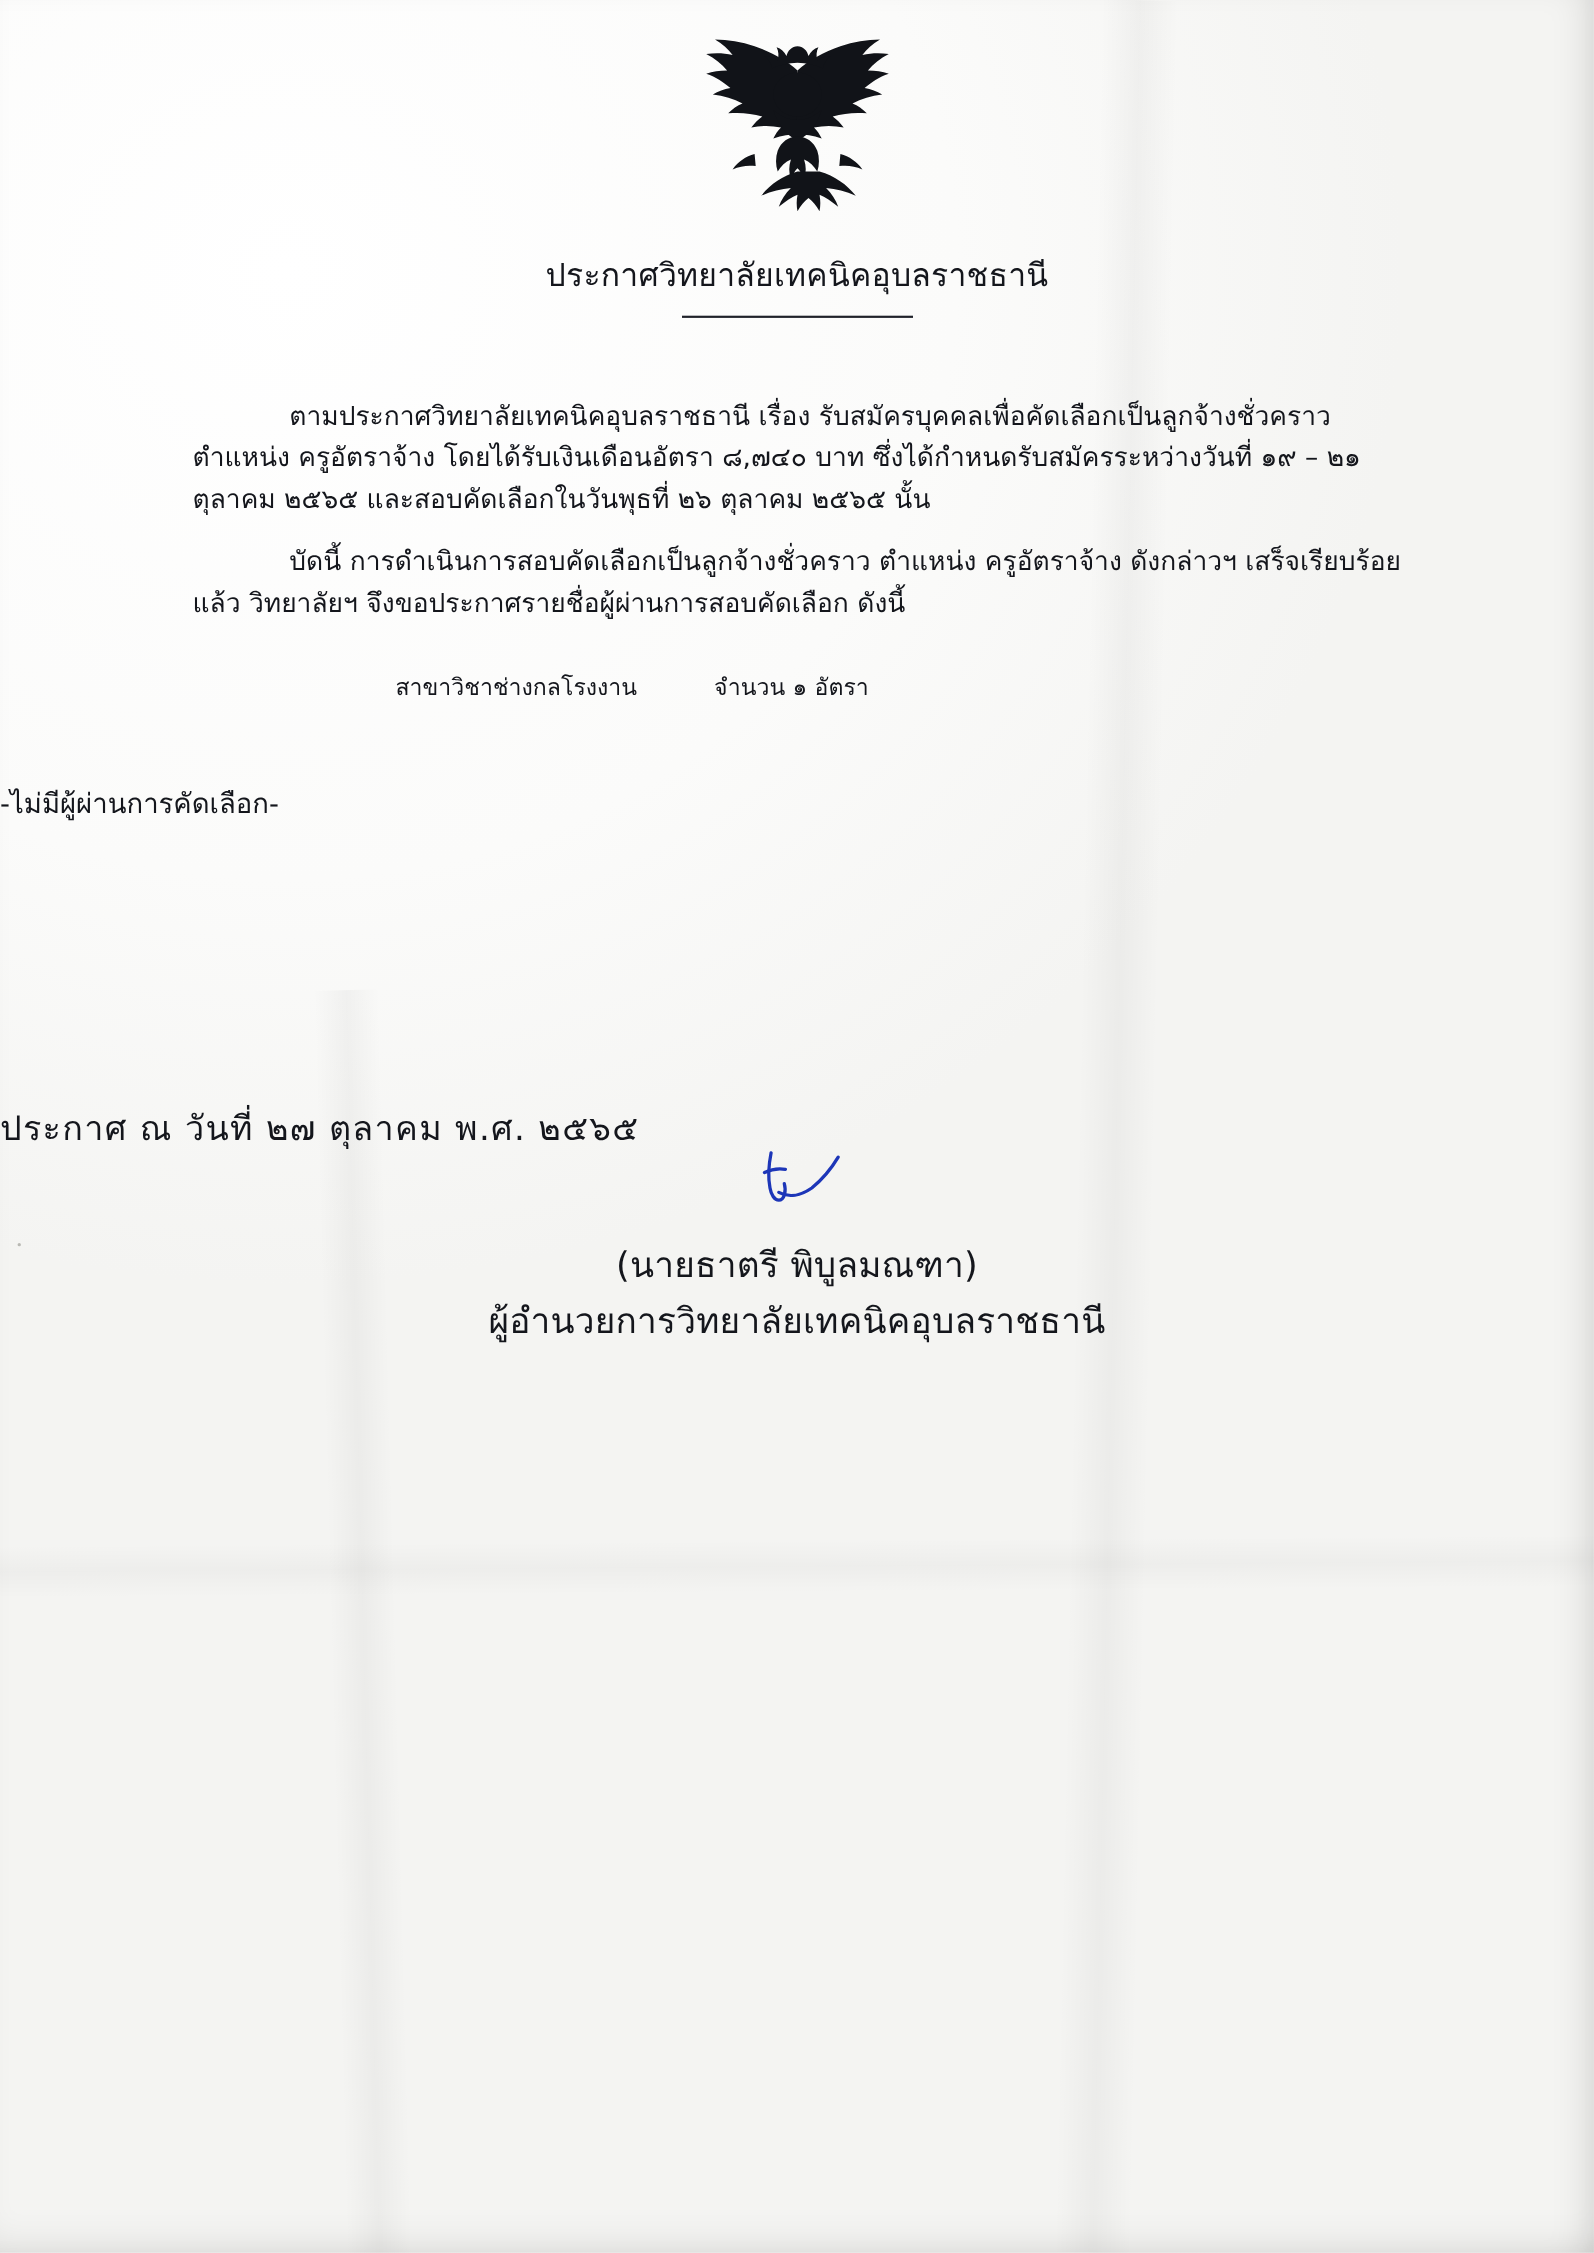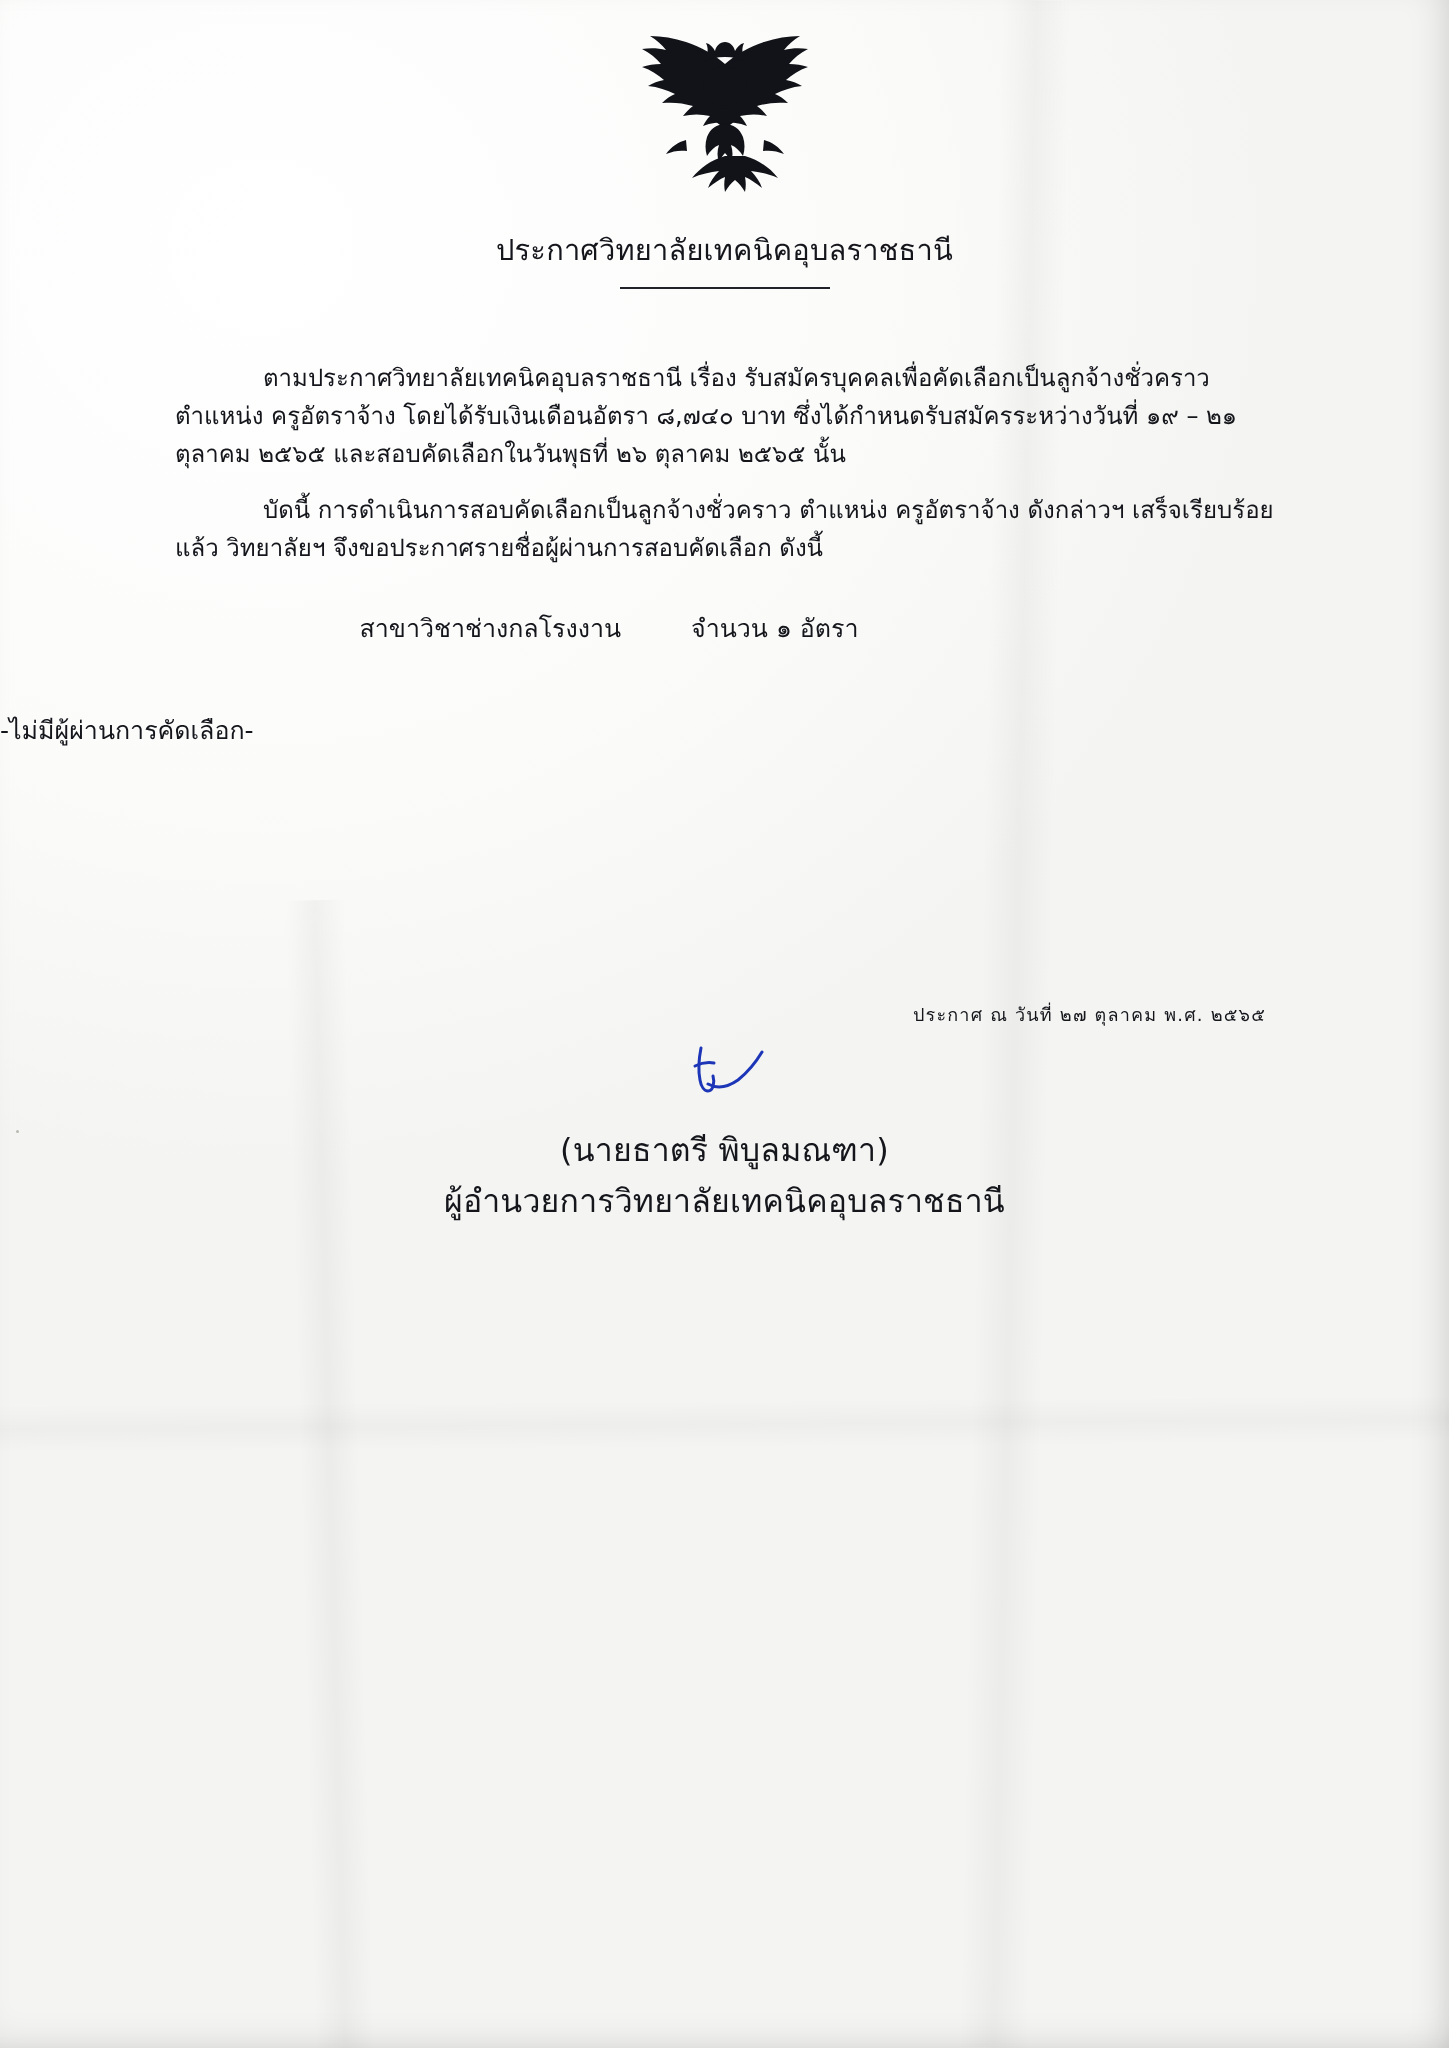--- a/index.html
+++ b/index.html
@@ -93,21 +93,21 @@
     margin: 0 0 18px 0;
     text-indent: 88px;
   }
   .para.last { margin-bottom: 0; margin-top: 12px; }
 
   .subject-line {
     position: absolute;
     top: 608px;
     left: 0;
     width: 1449px;
-    font-size: 25px;
+    font-size: 21px;
   }
   .subject-inner {
     width: 760px;
     margin: 0 auto;
     display: flex;
     gap: 70px;
     padding-left: 30px;
   }
 
   .result-line {
@@ -117,22 +117,22 @@
     width: 1449px;
     text-align: left;
     font-size: 25px;
   }
 
   .date-line {
     position: absolute;
     top: 1000px;
     left: 0;
     width: 1266px;
-    text-align: right;
-    font-size: 18px;
+    text-align: left;
+    font-size: 31px;
     letter-spacing: 1.2px;
   }
 
   .signature {
     position: absolute;
     top: 1040px;
     left: 50%;
     transform: translateX(-58px);
     width: 150px;
     height: 80px;

